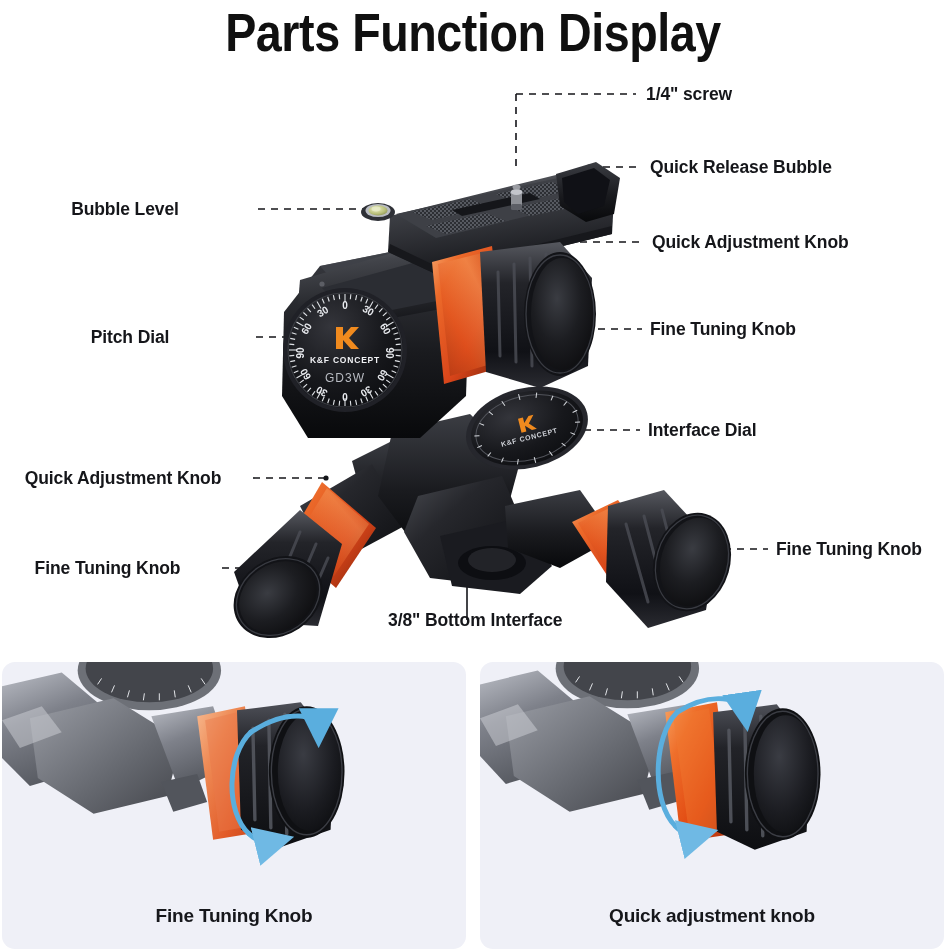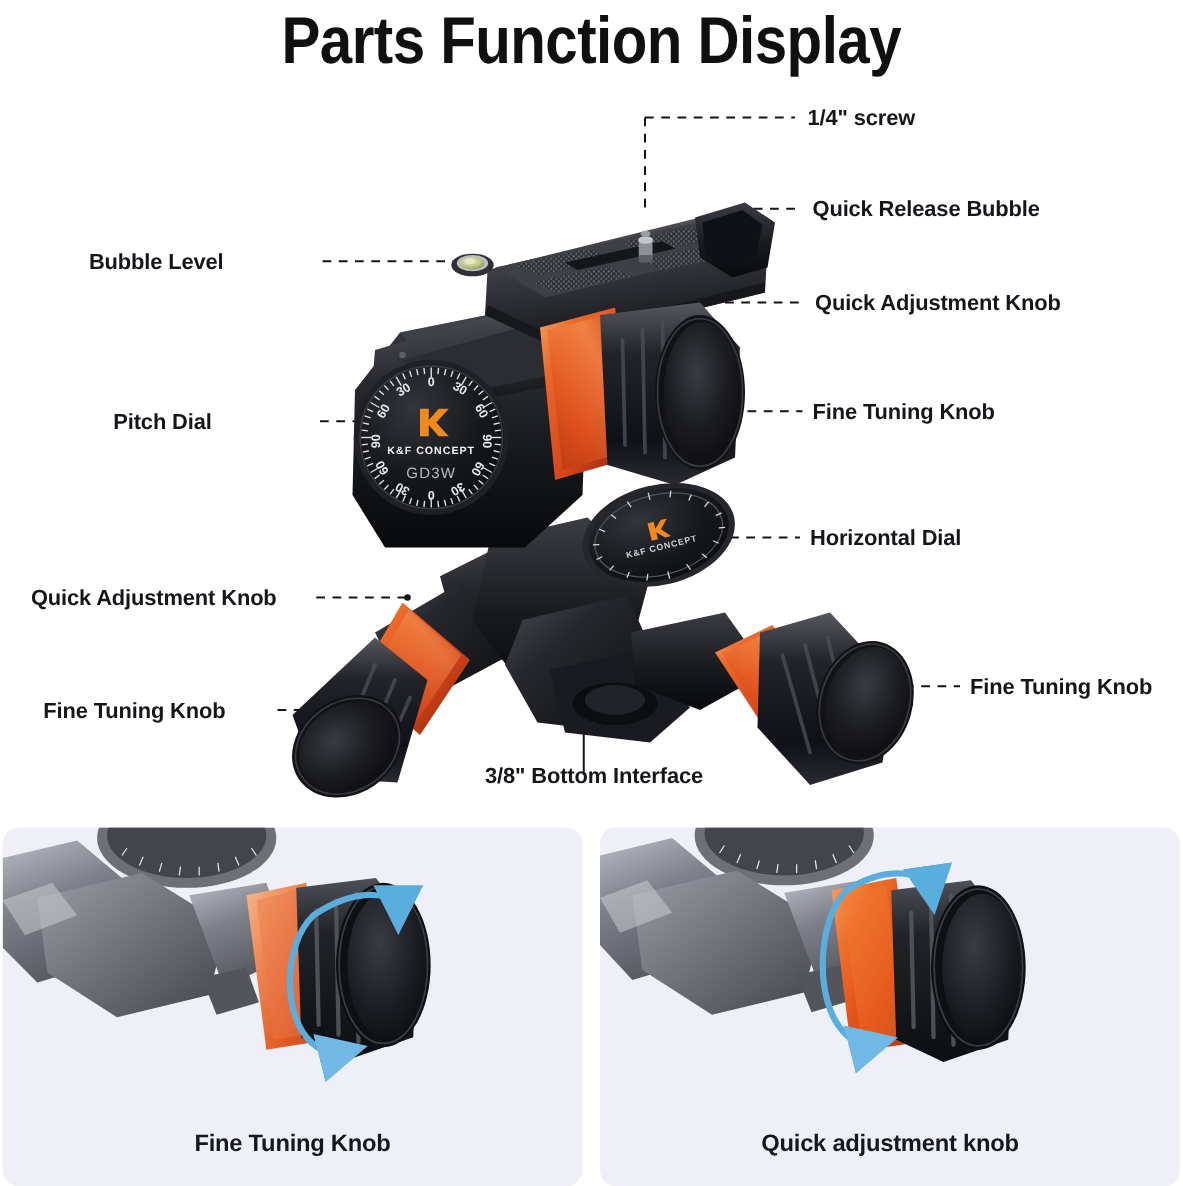--- a/index.html
+++ b/index.html
@@ -506,21 +506,21 @@
 
       </g>
     </svg>
 
     <div class="callout right" style="left:646px; top:18px;">1/4" screw</div>
     <div class="callout right" style="left:650px; top:91px;">Quick Release Bubble</div>
     <div class="callout right" style="left:652px; top:166px;">Quick Adjustment Knob</div>
     <div class="callout left" style="left:0px; top:133px; width:250px;">Bubble Level</div>
     <div class="callout left" style="left:0px; top:261px; width:248px;padding-left:12px;">Pitch Dial</div>
     <div class="callout right" style="left:650px; top:253px;">Fine Tuning Knob</div>
-    <div class="callout right" style="left:648px; top:354px;">Horizontal Dial</div>
+    <div class="callout right" style="left:648px; top:354px;">Interface Dial</div>
     <div class="callout left" style="left:0px; top:402px; width:246px;">Quick Adjustment Knob</div>
     <div class="callout left" style="left:0px; top:492px; width:215px;">Fine Tuning Knob</div>
     <div class="callout right" style="left:776px; top:473px;">Fine Tuning Knob</div>
     <div class="callout center" style="left:388px; top:544px;">3/8" Bottom Interface</div>
   </div>
 
   <div class="cards">
 
     <div class="card">
       <svg class="scene" viewBox="0 0 466 222" preserveAspectRatio="xMidYMid meet">

